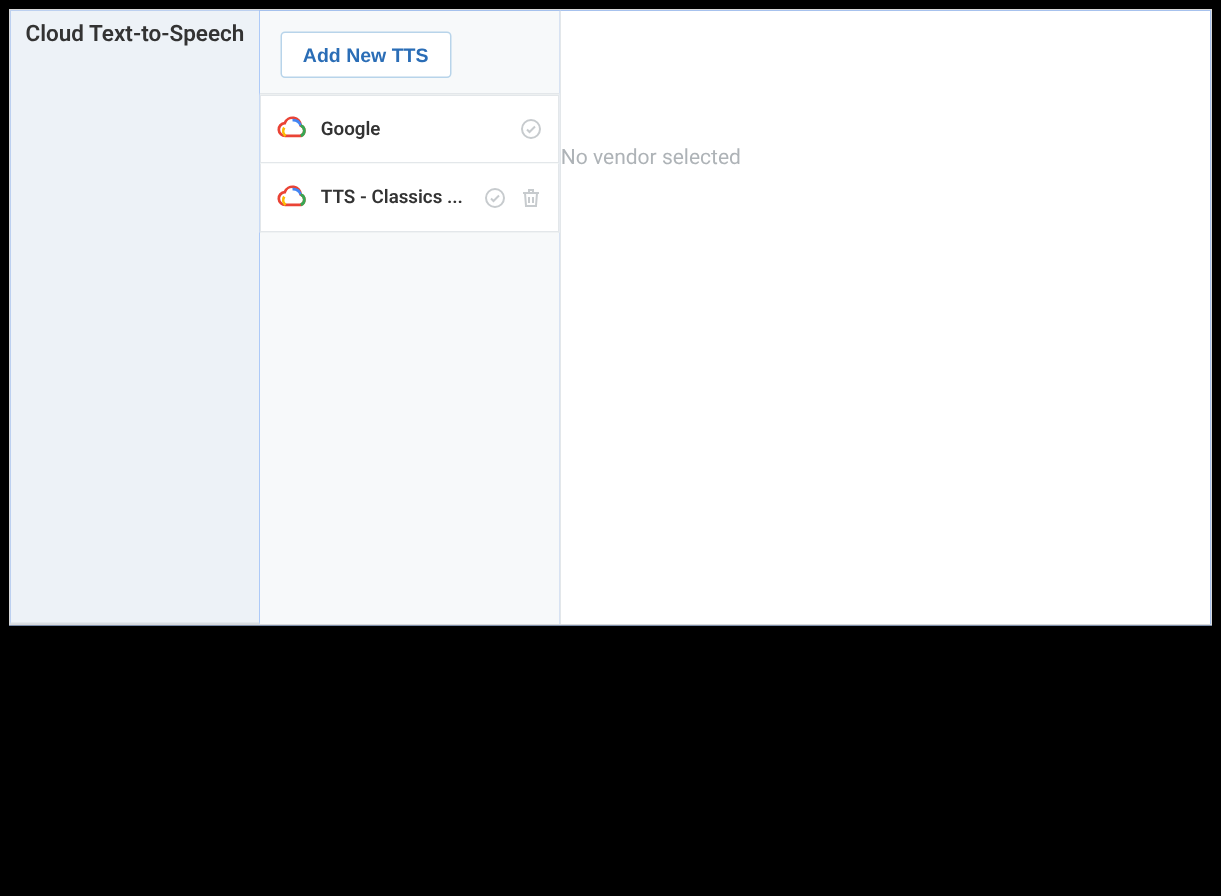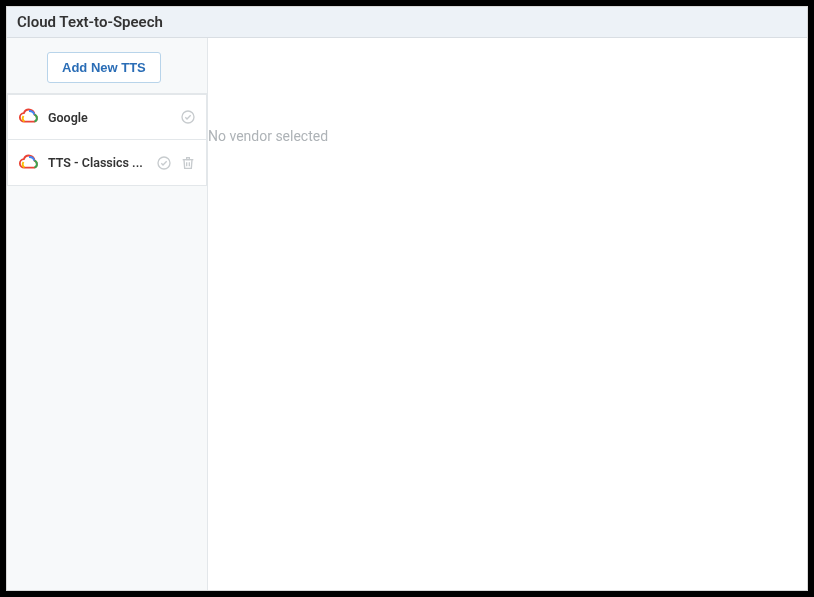--- a/index.html
+++ b/index.html
@@ -6,24 +6,24 @@
   html, body { margin:0; padding:0; }
   body {
     font-family: -apple-system, BlinkMacSystemFont, "Segoe UI", Roboto, Arial, sans-serif;
     width: 814px;
     height: 597px;
     background: #000;
     padding: 6px;
   }
   .window {
     width: 802px;
-    height: 585px;
+    height: 411px;
     background: #3b82f6;
     display: flex;
-    flex-direction: column;
+    flex-direction: row;
     border: 1px solid #d9d9d9;
   }
   .titlebar {
     background: #edf2f7;
     border-bottom: 1px solid #d9dee3;
     padding: 6px 10px;
     font-size: 15px;
     font-weight: 600;
     color: #333;
   }
@@ -34,21 +34,20 @@
   }
   .sidebar {
     width: 200px;
     background: #f7f9fa;
     display: flex;
     flex-direction: column;
     padding-top: 10px;
   }
   .add-btn-wrap {
     padding: 4px 14px 10px 14px;
-    margin-left: 26px;
   }
   .add-btn {
     border: 1px solid #b8d4ea;
     background: #fff;
     color: #2a6db6;
     font-weight: 600;
     font-size: 13px;
     padding: 7px 14px;
     border-radius: 3px;
     cursor: pointer;

